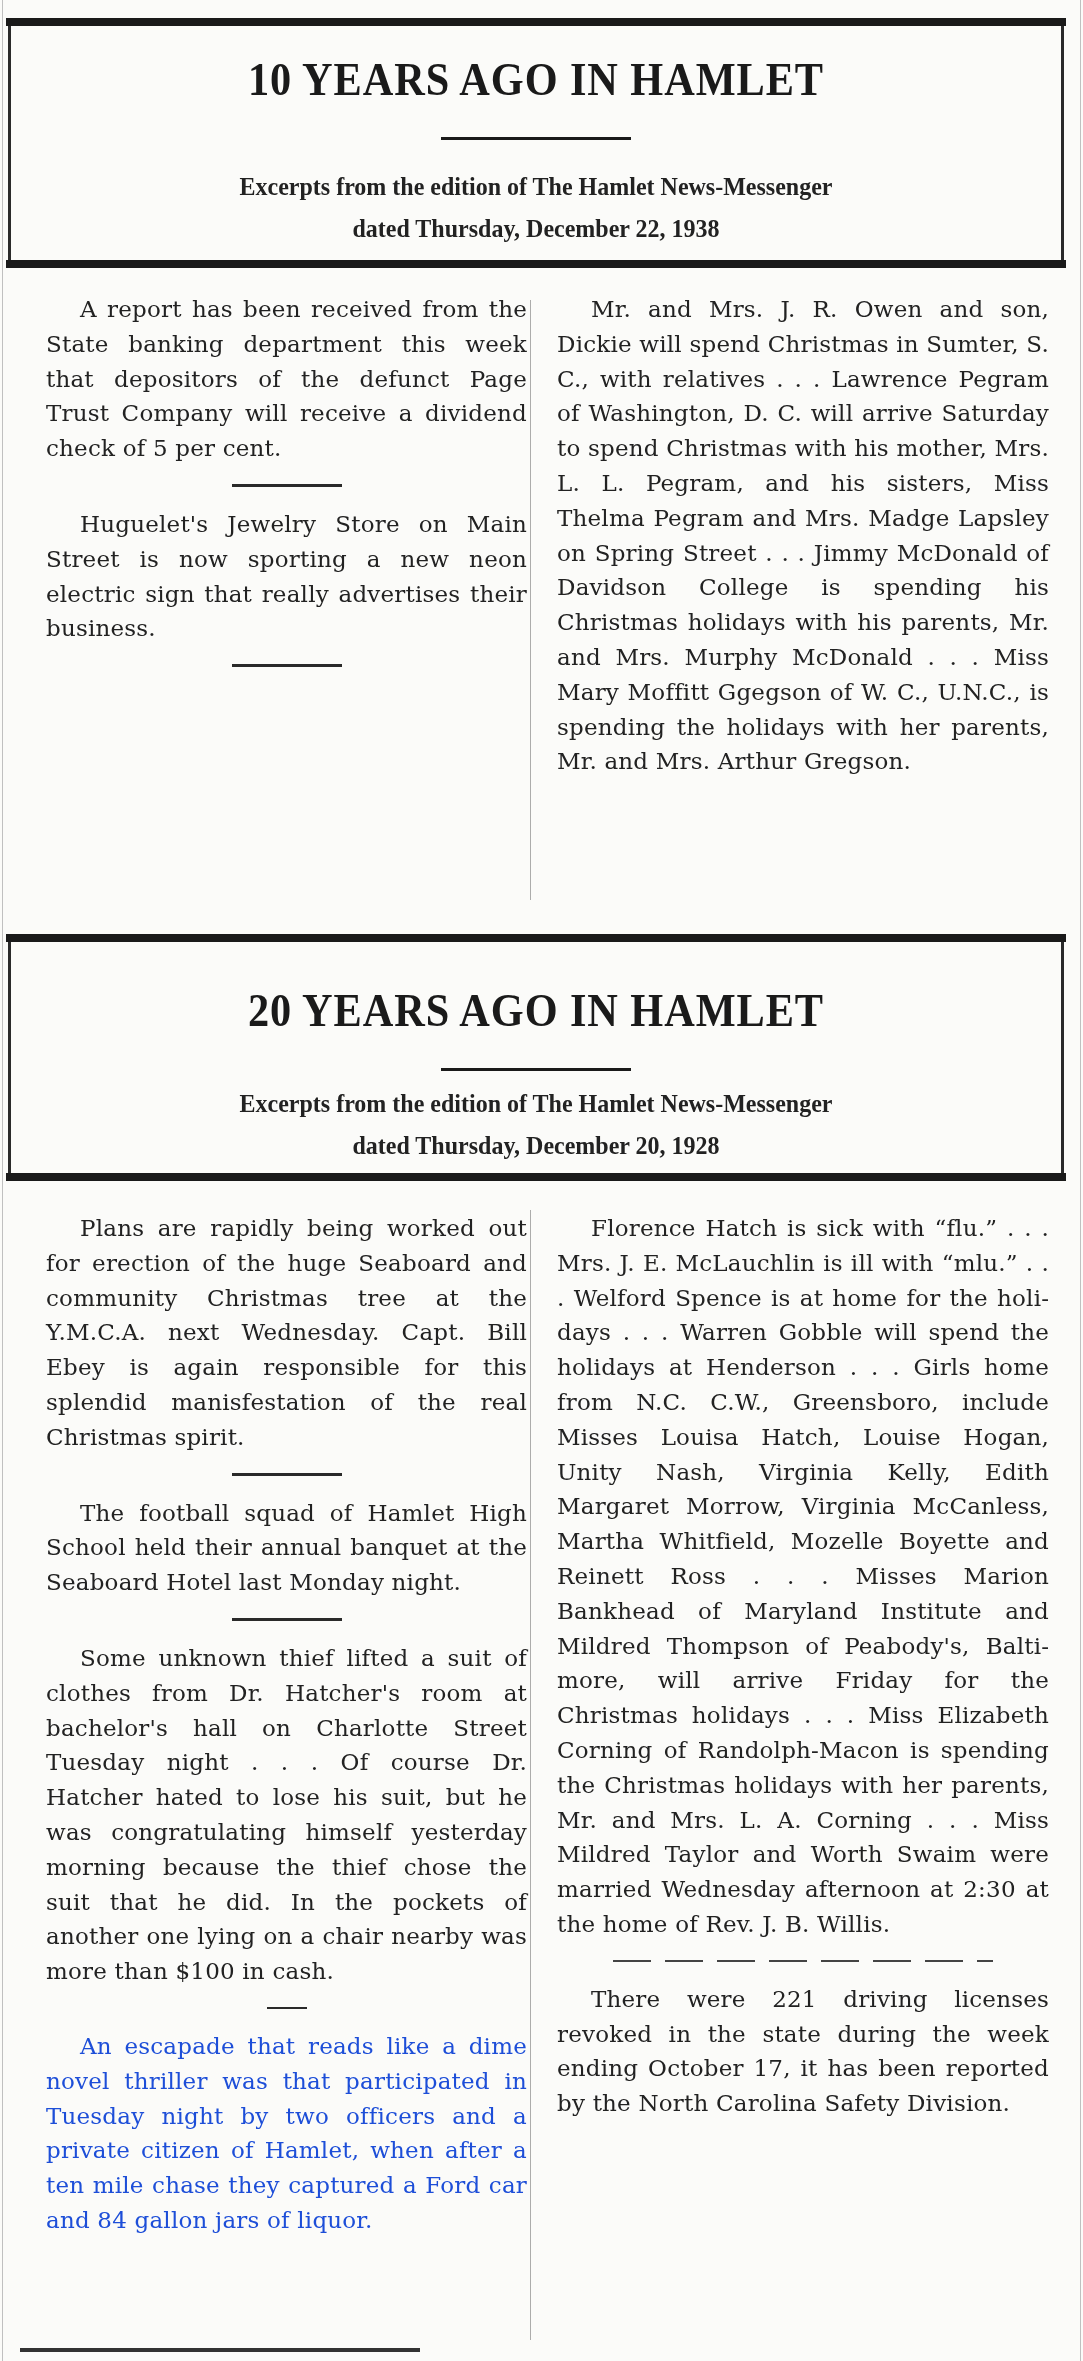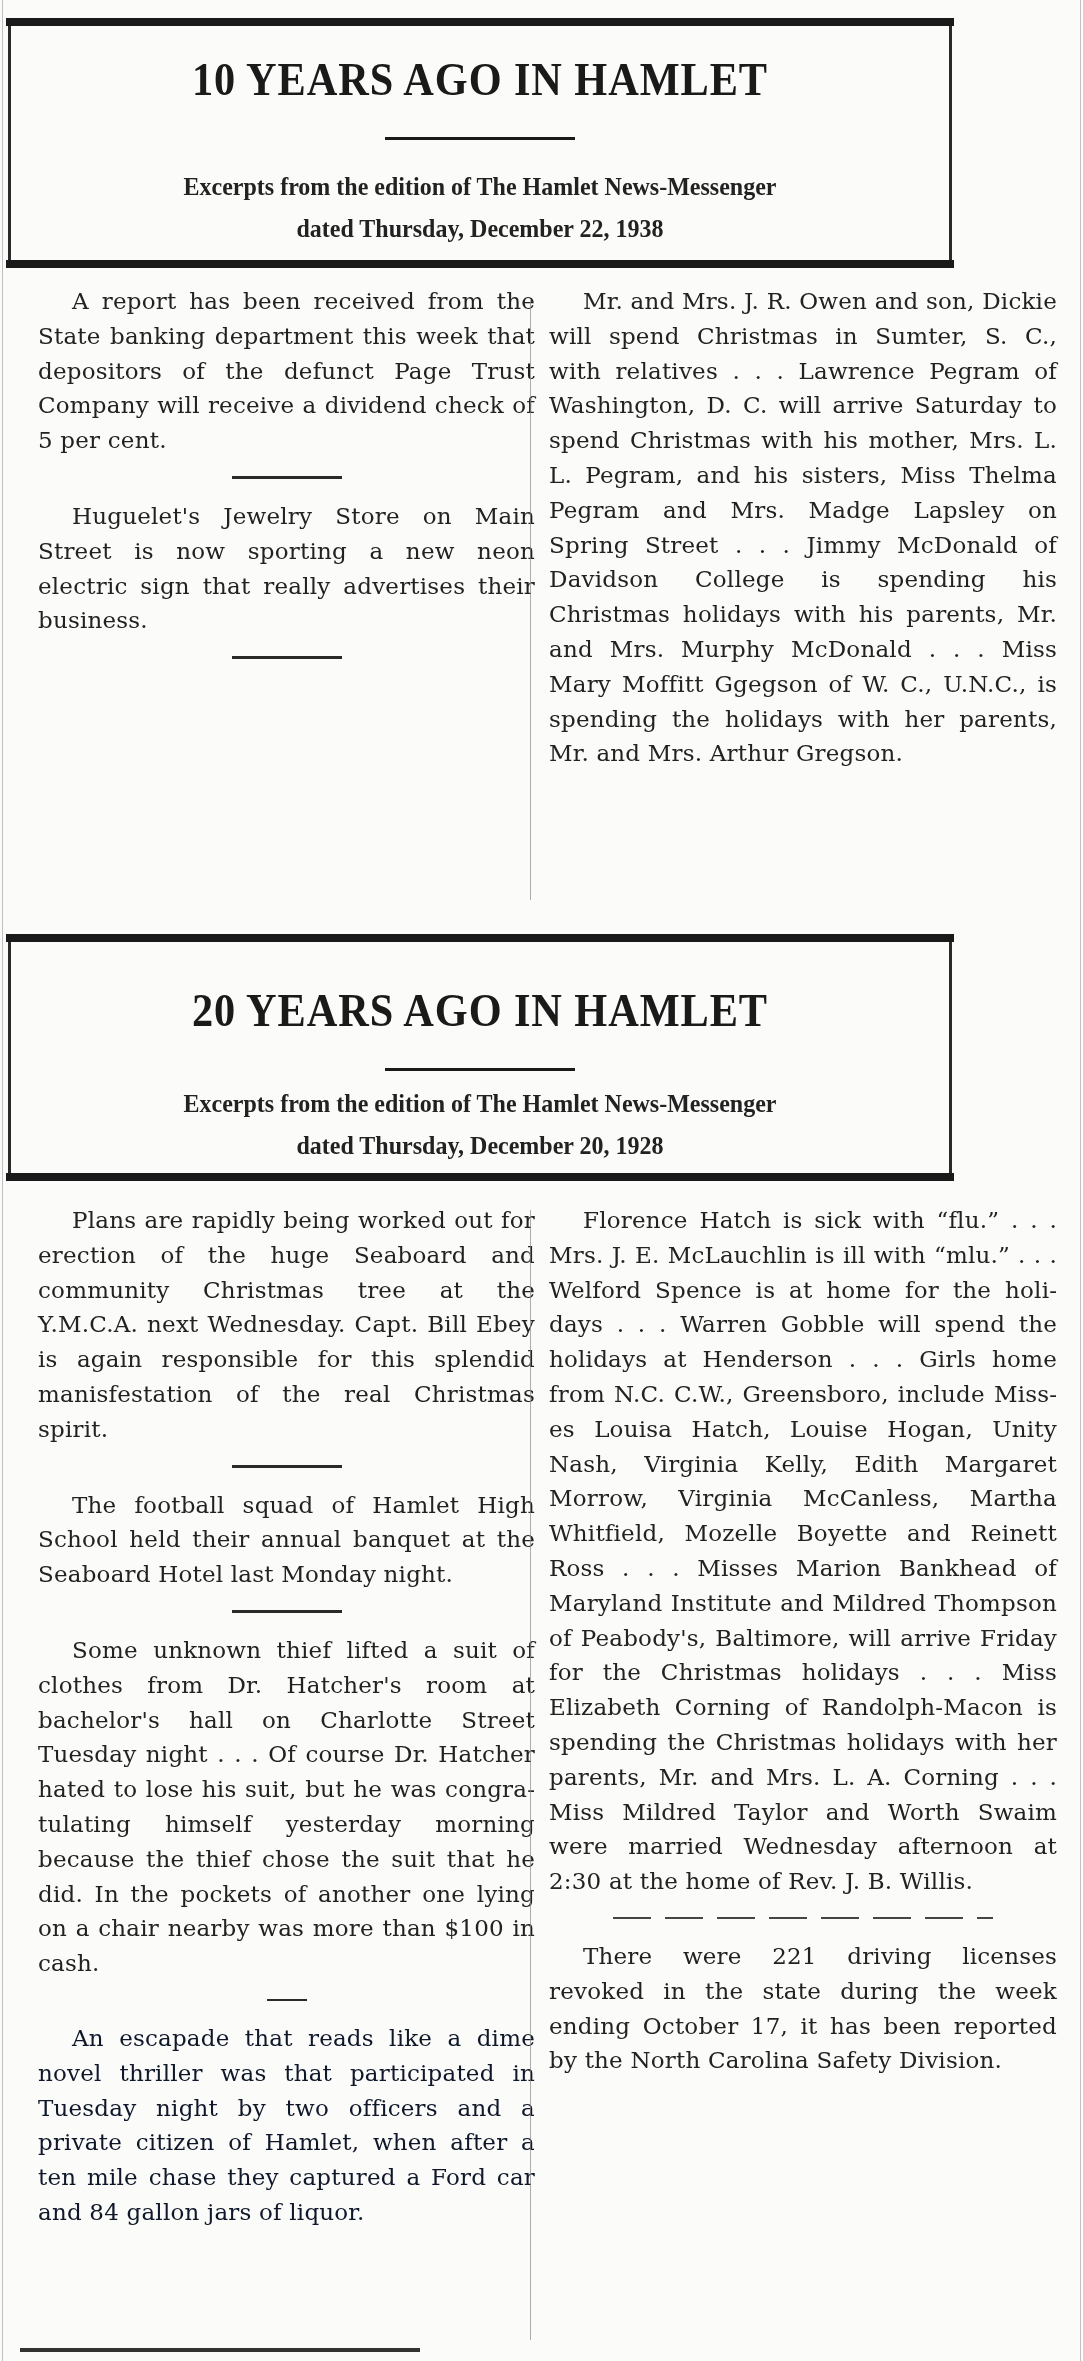--- a/index.html
+++ b/index.html
@@ -8,21 +8,21 @@
     background: #fbfbf9;
     color: #1c1c1c;
     font-family: "DejaVu Serif", "Liberation Serif", serif;
     position: relative;
   }
   .page { position: absolute; left: 0; top: 0; width: 1083px; height: 2361px; }
   .edge-left { position: absolute; left: 2px; top: 0; width: 1px; height: 2361px; background: #9a9a9a; opacity: .6; }
   .edge-right { position: absolute; right: 2px; top: 0; width: 1px; height: 2361px; background: #9a9a9a; opacity: .6; }
 
   .masthead {
-    position: absolute; left: 8px; width: 944px;
+    position: absolute; left: 8px; width: 1056px;
     border-left: 3px solid #2a2a2a; border-right: 3px solid #2a2a2a;
     box-sizing: border-box;
     text-align: center;
   }
   .masthead .rule-top, .masthead .rule-bottom {
     position: absolute; left: -5px; right: -5px; height: 8px; background: #1a1a1a;
   }
   .masthead .rule-top { top: 0; }
   .masthead .rule-bottom { bottom: 0; }
   .mh-title {
@@ -56,36 +56,36 @@
   .col {
     position: absolute;
     width: 497px;
     font-family: "DejaVu Serif", serif;
     font-size: 23px;
     line-height: 34.8px;
     color: #222;
     text-align: justify;
     letter-spacing: 0.2px;
   }
-  .col p { margin: 0; text-indent: 34px; hyphens: manual; }
+  .col p { margin: 8px; text-indent: 34px; hyphens: manual; }
   .col .sep { width: 110px; height: 3px; background: #2a2a2a; margin: 18px auto 20px auto; }
   .col .sep.short { width: 40px; height: 2px; }
   .col .sep.dashed {
     width: 380px; height: 2px;
     background: repeating-linear-gradient(90deg, #444 0 38px, transparent 38px 52px);
   }
   .col-div {
     position: absolute; left: 530px; width: 1px; background: #8a8a8a; opacity: .7;
   }
   .sub-head {
     text-align: center; font-weight: bold; font-size: 24px;
     font-family: "Liberation Serif", serif;
     letter-spacing: 2px; margin: 8px 0 4px 0;
   }
-  .fade { color: #0f172a; }
+  .fade { color: #1d4ed8; }
   .bottom-rule {
     position: absolute; left: 20px; top: 2348px; width: 400px; height: 4px; background: #333;
   }
 </style>
 </head>
 <body>
 
 <div class="page">
   <div class="edge-left"></div>
   <div class="edge-right"></div>

